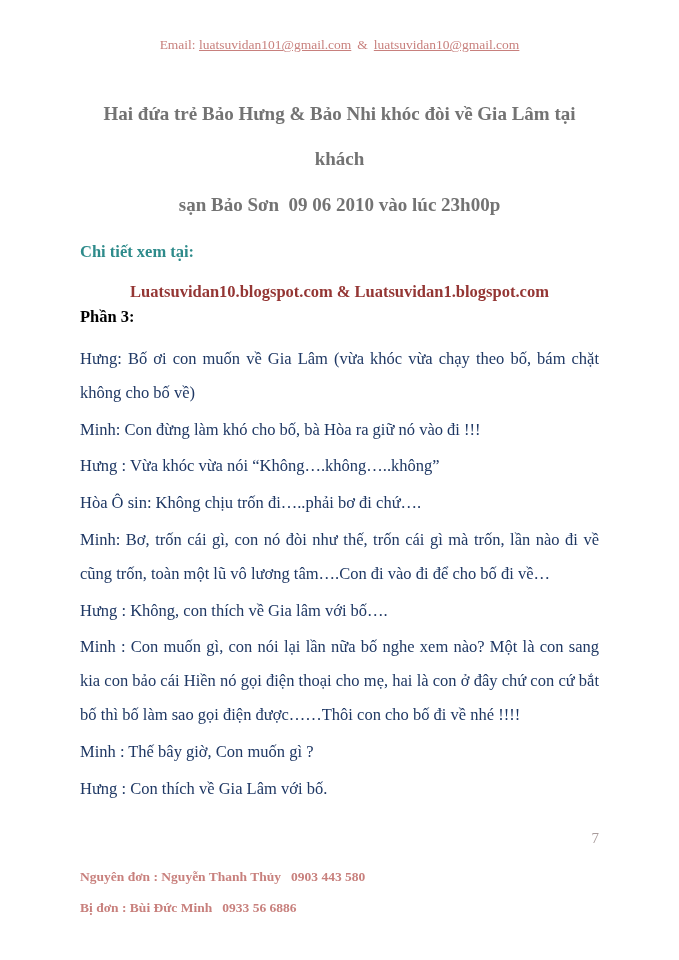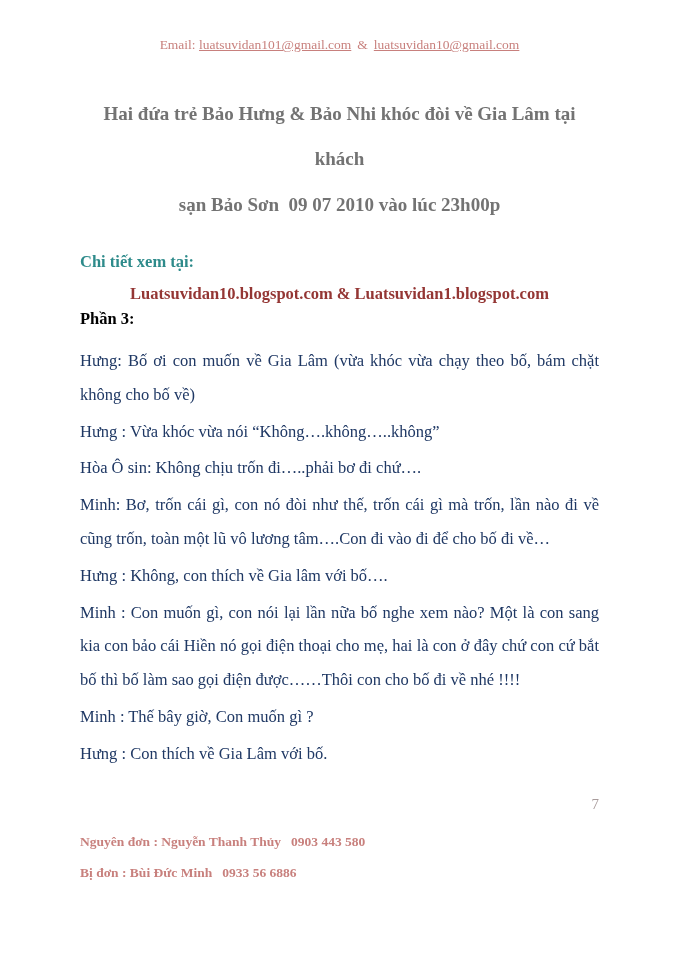--- a/index.html
+++ b/index.html
@@ -37,29 +37,29 @@
     margin-top: 36px;
     font-size: 19px;
     font-weight: bold;
     color: #737373;
     text-align: center;
     line-height: 2.4;
   }
   .title-line { white-space: pre-wrap; }
   
   .details-label {
-    margin-top: 22px;
+    margin-top: 12px;
     font-size: 16.5px;
     font-weight: bold;
     color: #2e8b8b;
     line-height: 1.5;
   }
   
   .links-line {
-    margin-top: 8px;
+    margin-top: 16px;
     text-align: center;
     font-size: 16.5px;
     font-weight: bold;
     color: #943634;
     line-height: 1.5;
   }
   .links-line a {
     color: #943634;
     text-decoration: none;
     cursor: pointer;
@@ -101,31 +101,32 @@
 </style>
 </head>
 <body>
 
 <div class="page">
 
   <div class="email-line"><span>Email: </span><a href="#">luatsuvidan101@gmail.com</a><span class="email-sep">&amp;</span><a href="#">luatsuvidan10@gmail.com</a></div>
 
   <div class="title">
     <div class="title-line">Hai đứa trẻ Bảo Hưng &amp; Bảo Nhi khóc đòi về Gia Lâm tại khách</div>
-    <div class="title-line">sạn Bảo Sơn  09 07 2010 vào lúc 23h00p</div>
+    <div class="title-line">sạn Bảo Sơn  09 06 2010 vào lúc 23h00p</div>
   </div>
 
   <div class="details-label">Chi tiết xem tại:</div>
 
   <div class="links-line"><a href="#">Luatsuvidan10.blogspot.com</a><span class="links-sep">&amp;</span><a href="#">Luatsuvidan1.blogspot.com</a></div>
 
   <div class="section-heading">Phần 3:</div>
 
   <div class="dialogue">
       <p class="para">Hưng: Bố ơi con muốn về Gia Lâm (vừa khóc vừa chạy theo bố, bám chặt không cho bố về)</p>
+      <p class="para">Minh: Con đừng làm khó cho bố, bà Hòa ra giữ nó vào đi !!!</p>
       <p class="para">Hưng : Vừa khóc vừa nói “Không….không…..không”</p>
       <p class="para">Hòa Ô sin: Không chịu trốn đi…..phải bơ đi chứ….</p>
       <p class="para">Minh: Bơ, trốn cái gì, con nó đòi như thế, trốn cái gì mà trốn, lần nào đi về cũng trốn, toàn một lũ vô lương tâm….Con đi vào đi để cho bố đi về…</p>
       <p class="para">Hưng : Không, con thích về Gia lâm với bố….</p>
       <p class="para">Minh : Con muốn gì, con nói lại lần nữa bố nghe xem nào? Một là con sang kia con bảo cái Hiền nó gọi điện thoại cho mẹ, hai là con ở đây chứ con cứ bắt bố thì bố làm sao gọi điện được……Thôi con cho bố đi về nhé !!!!</p>
       <p class="para">Minh : Thế bây giờ, Con muốn gì ?</p>
       <p class="para">Hưng : Con thích về Gia Lâm với bố.</p>
     </div>
 
   <div class="page-number">7</div>

